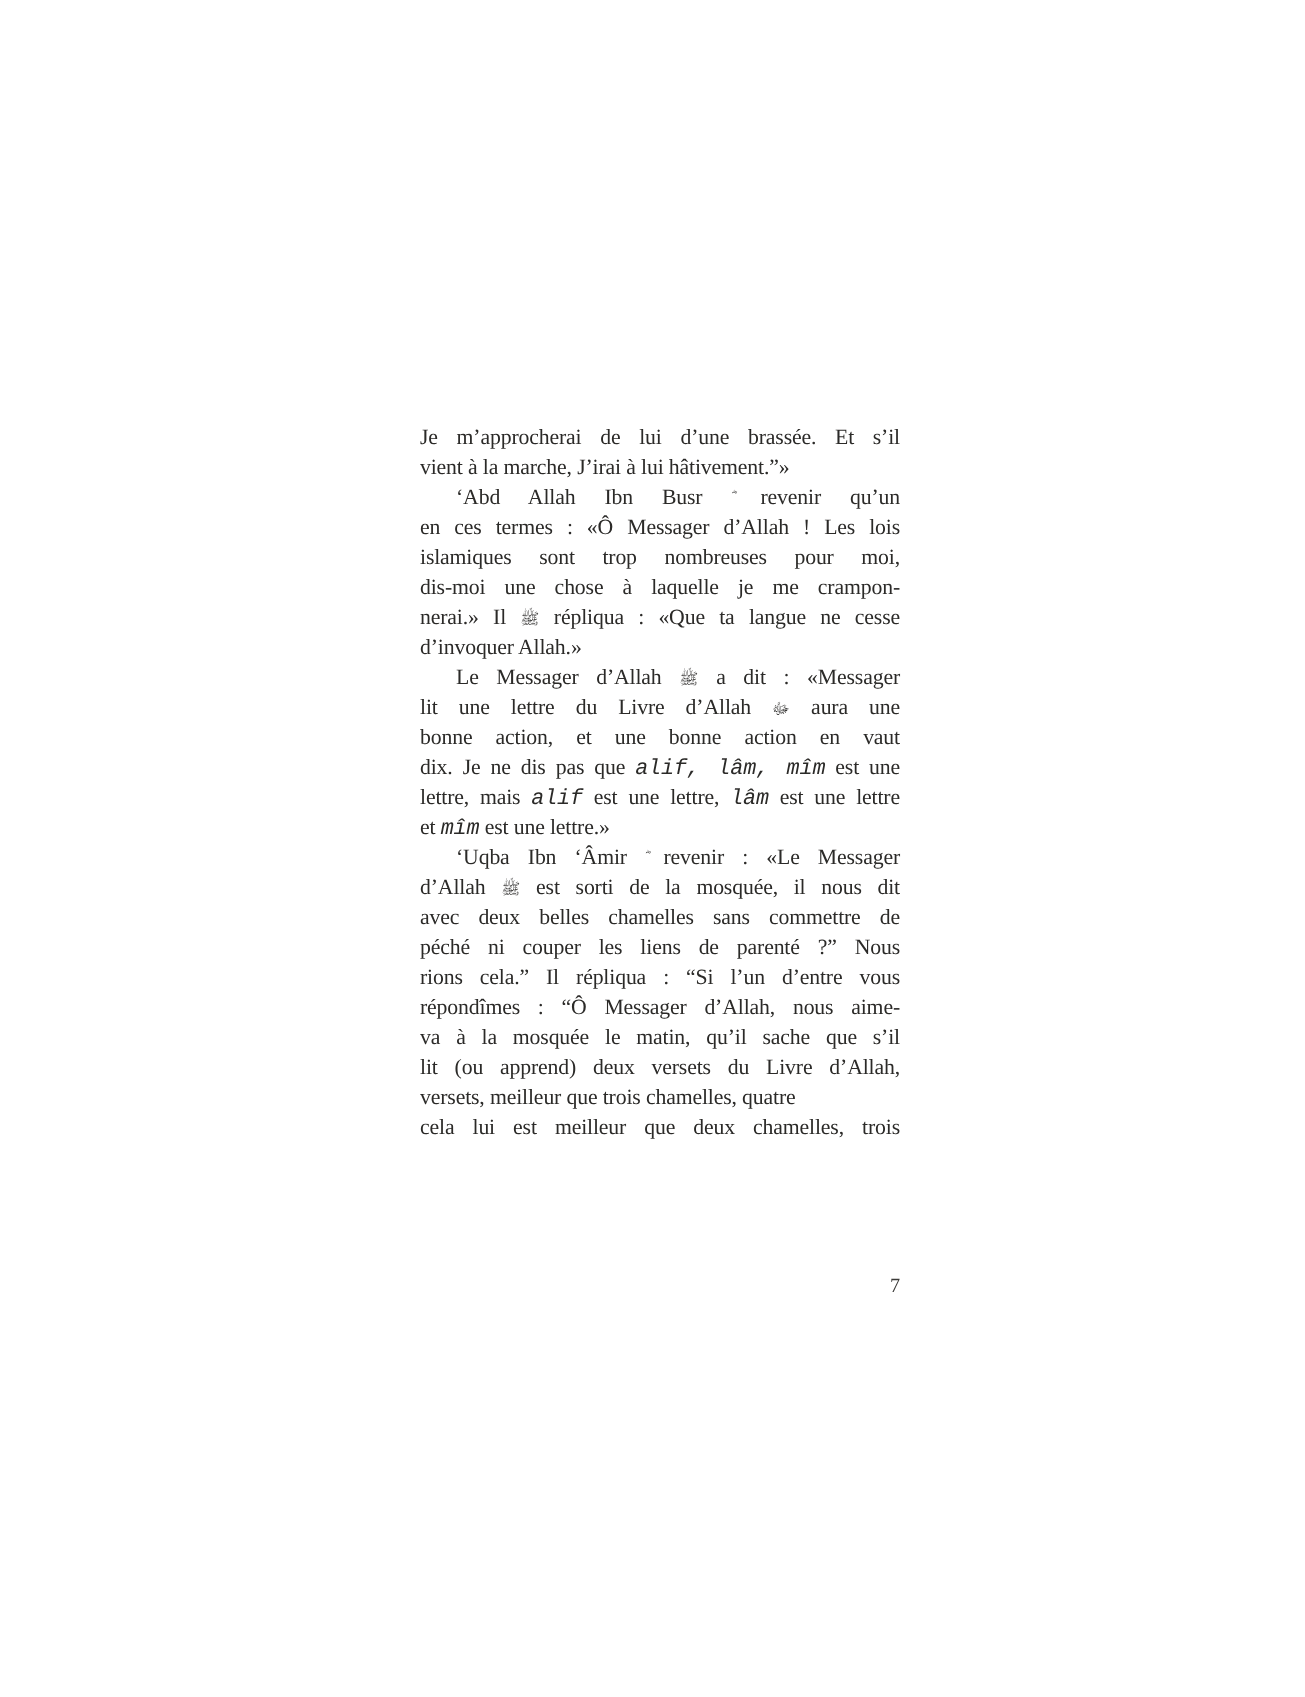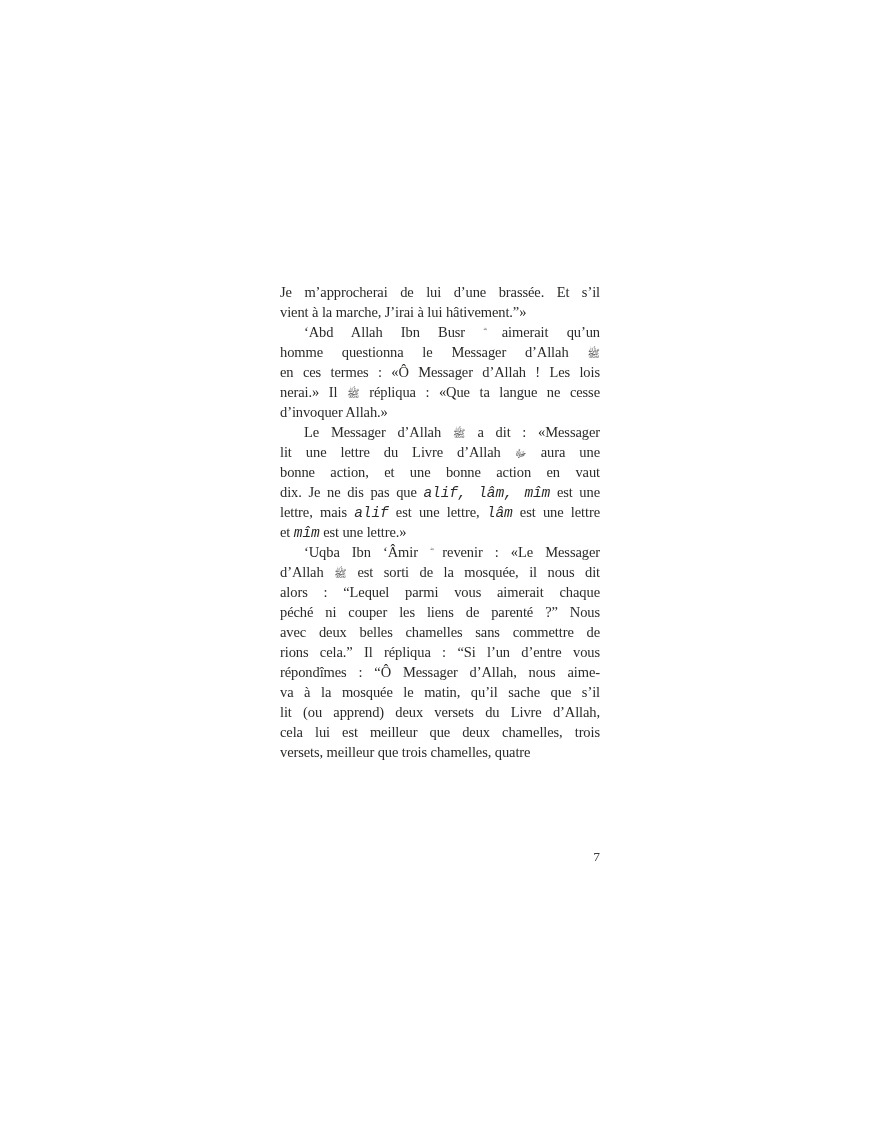--- a/index.html
+++ b/index.html
@@ -55,37 +55,37 @@
     color: #3c3b39;
   }
 </style>
 </head>
 <body>
 
 <div class="page">
   <div class="text-block">
       <div class="line"><span>Je m’approcherai de lui d’une brassée. Et s’il</span></div>
       <div class="line last"><span>vient à la marche, J’irai à lui hâtivement.”»</span></div>
-      <div class="line indent"><span>‘Abd Allah Ibn Busr </span><span class="sym">ؓ</span><span> aimerait qu’un</span></div>
-      <div class="line"><span>homme questionna le Messager d’Allah </span><span class="sym">ﷺ</span></div>
+      <div class="line indent"><span>‘Abd Allah Ibn Busr </span><span class="sym">ؓ</span><span> revenir qu’un</span></div>
       <div class="line"><span>en ces termes : «Ô Messager d’Allah ! Les lois</span></div>
+      <div class="line"><span>islamiques sont trop nombreuses pour moi,</span></div>
+      <div class="line"><span>dis-moi une chose à laquelle je me crampon-</span></div>
       <div class="line"><span>nerai.» Il </span><span class="sym">ﷺ</span><span> répliqua : «Que ta langue ne cesse</span></div>
       <div class="line last"><span>d’invoquer Allah.»</span></div>
       <div class="line indent"><span>Le Messager d’Allah </span><span class="sym">ﷺ</span><span> a dit : «Messager</span></div>
       <div class="line"><span>lit une lettre du Livre d’Allah </span><span class="sym">ﷻ</span><span> aura une</span></div>
       <div class="line"><span>bonne action, et une bonne action en vaut</span></div>
       <div class="line"><span>dix. Je ne dis pas que </span><span class="it">alif, lâm, mîm</span><span> est une</span></div>
       <div class="line"><span>lettre, mais </span><span class="it">alif</span><span> est une lettre, </span><span class="it">lâm</span><span> est une lettre</span></div>
       <div class="line last"><span>et </span><span class="it">mîm</span><span> est une lettre.»</span></div>
       <div class="line indent"><span>‘Uqba Ibn ‘Âmir </span><span class="sym">ؓ</span><span> revenir : «Le Messager</span></div>
       <div class="line"><span>d’Allah </span><span class="sym">ﷺ</span><span> est sorti de la mosquée, il nous dit</span></div>
-      <div class="line"><span>alors : “Lequel parmi vous aimerait chaque</span></div>
+      <div class="line"><span>avec deux belles chamelles sans commettre de</span></div>
       <div class="line"><span>péché ni couper les liens de parenté ?” Nous</span></div>
-      <div class="line"><span>avec deux belles chamelles sans commettre de</span></div>
       <div class="line"><span>rions cela.” Il répliqua : “Si l’un d’entre vous</span></div>
       <div class="line"><span>répondîmes : “Ô Messager d’Allah, nous aime-</span></div>
       <div class="line"><span>va à la mosquée le matin, qu’il sache que s’il</span></div>
       <div class="line"><span>lit (ou apprend) deux versets du Livre d’Allah,</span></div>
+      <div class="line last"><span>versets, meilleur que trois chamelles, quatre</span></div>
       <div class="line"><span>cela lui est meilleur que deux chamelles, trois</span></div>
-      <div class="line last"><span>versets, meilleur que trois chamelles, quatre</span></div>
     </div>
   <div class="page-number">7</div>
 </div>
 
 </body></html>

